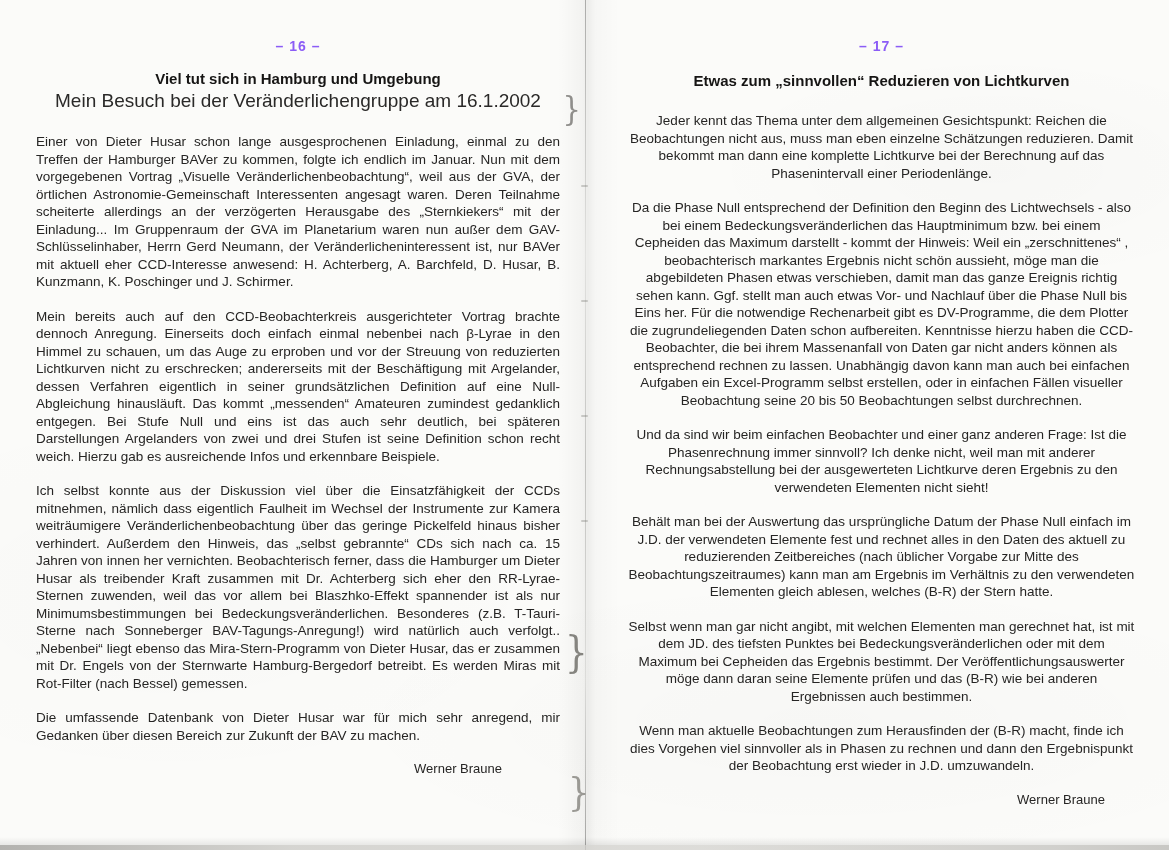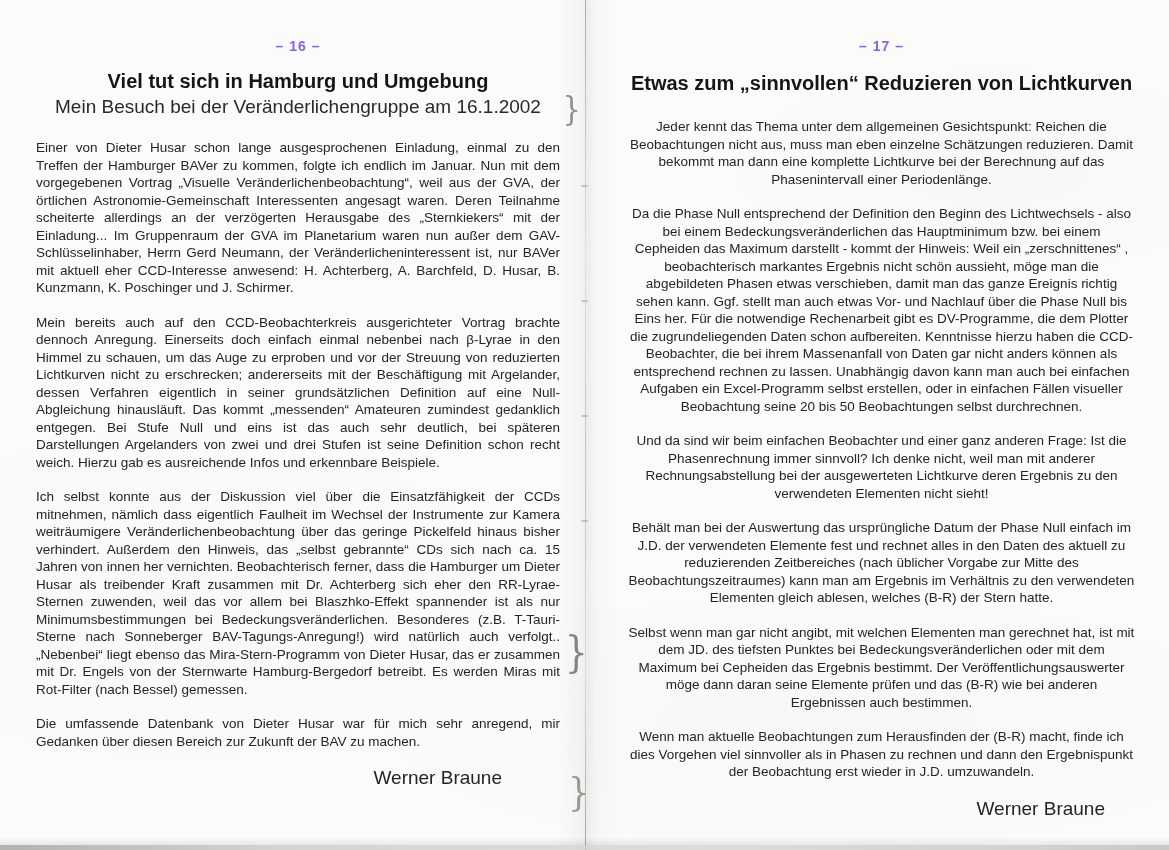--- a/index.html
+++ b/index.html
@@ -36,21 +36,21 @@
     text-align: center;
     font-weight: bold;
     font-size: 14px;
     letter-spacing: 1px;
     color: #8b5cf6;
   }
   .article-title {
     margin: 16px 0 0 0;
     text-align: center;
     font-weight: bold;
-    font-size: 20px;
+    font-size: 15px;
     color: #161514;
   }
   .article-subtitle {
     margin-top: 3px;
     text-align: center;
     font-size: 19px;
     color: #2a2928;
   }
   .article-body {
     margin-top: 21px;
@@ -62,21 +62,21 @@
     margin: 0 0 17px 0;
   }
   .page-left  .article-body { text-align: justify; }
   .page-right .article-body { text-align: left; }
   .page-right .article-title { margin-top: 18px; }
   .page-right .article-body  { margin-top: 23px; text-align: center; }
 
   .signature {
     margin-top: 14px;
     text-align: right;
-    font-size: 19px;
+    font-size: 13px;
     color: #262524;
   }
   .page-left  .signature { padding-right: 58px; }
   .page-right .signature { padding-right: 30px; }
 
   
   .gutter-shadow {
     position: absolute;
     left: 558px; top: 0;
     width: 62px; height: 850px;

